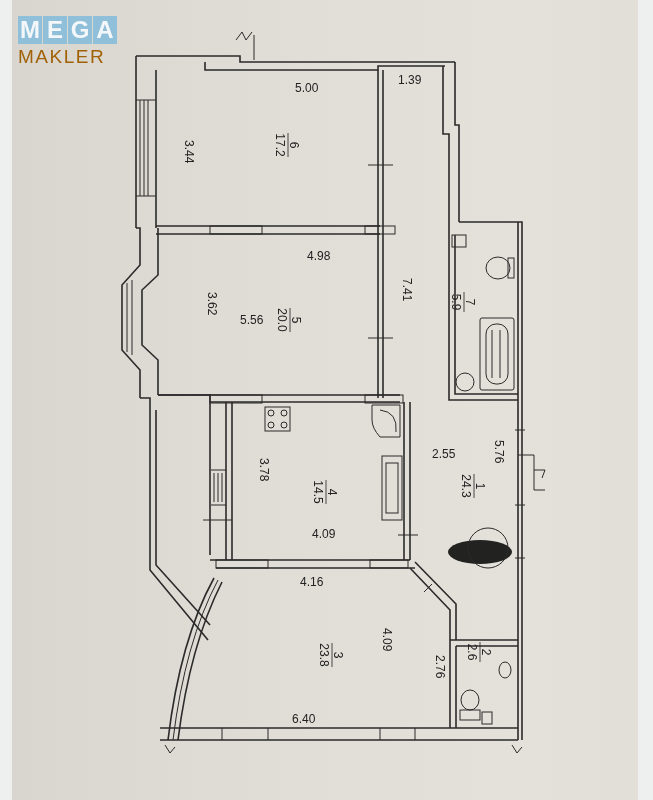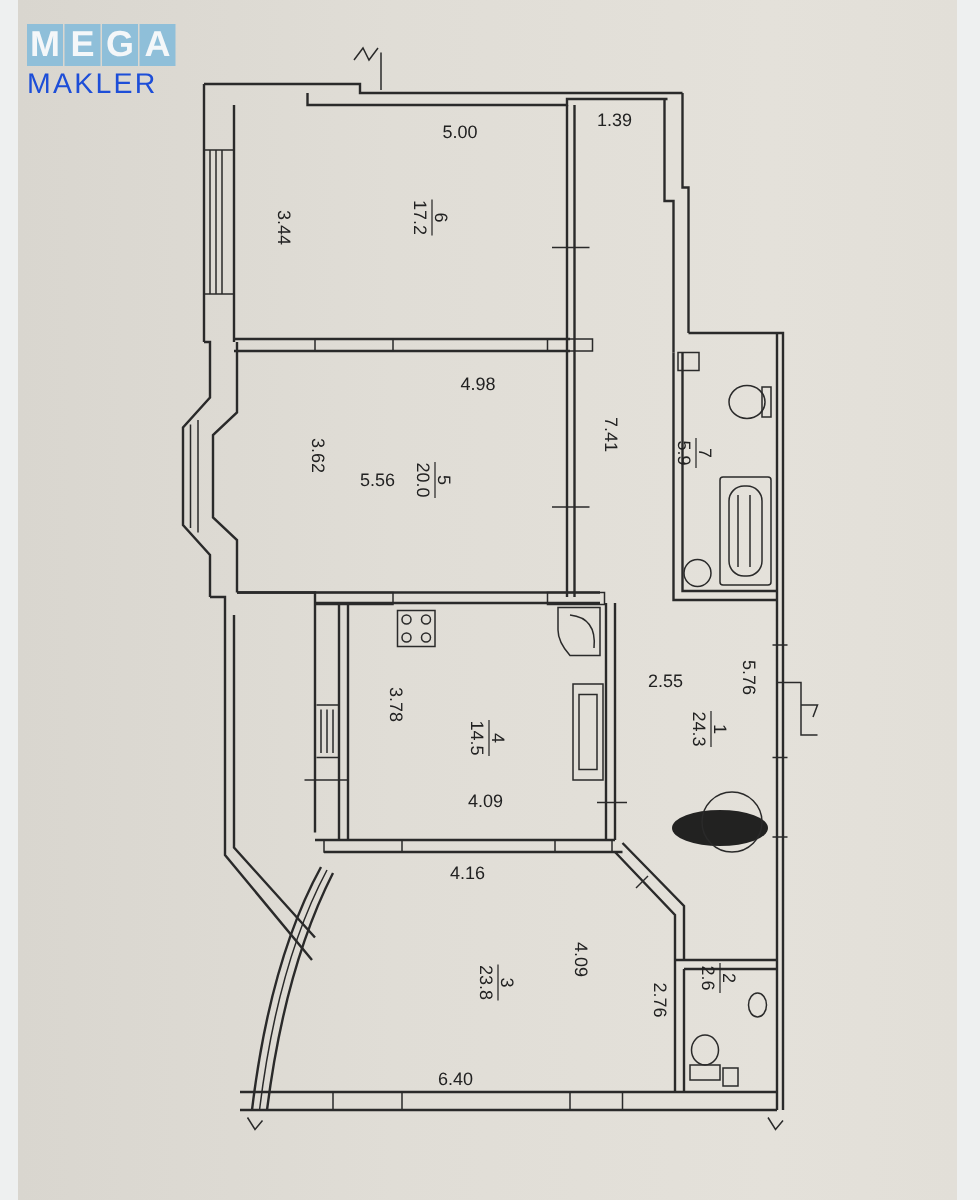--- a/index.html
+++ b/index.html
@@ -18,21 +18,21 @@
     }
     .logo-mega {
       display: flex; gap: 1px;
     }
     .logo-mega span {
       display: inline-block; width: 24px; height: 28px;
       background: #8fbfd9; color: #f4f7f9;
       font-weight: bold; font-size: 24px; line-height: 28px; text-align: center;
     }
     .logo-makler {
-      margin-top: 2px; color: #1d4ed8; font-size: 19px; letter-spacing: 1.5px;
+      margin-top: 2px; color: #a16207; font-size: 19px; letter-spacing: 1.5px;
     }
     svg.plan {
       position: absolute; left: 0; top: 0;
     }
     .w { fill: none; stroke: #2a2a2a; stroke-width: 1.6; }
     .wt { fill: none; stroke: #2a2a2a; stroke-width: 1; }
     .lbl { font-family: "Liberation Sans", sans-serif; font-size: 12px; fill: #222; }
   </style>
 </head>
 <body>

